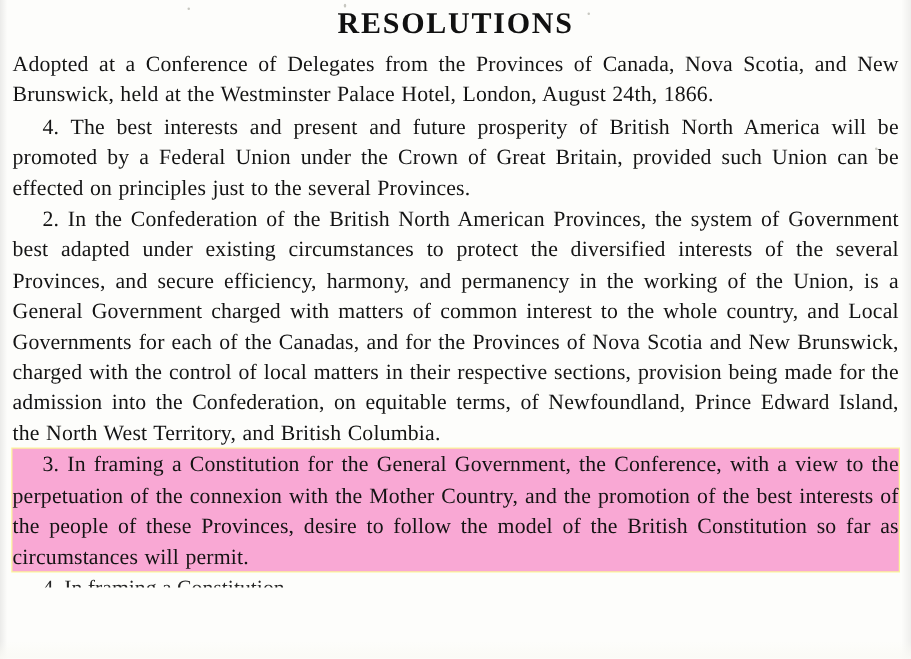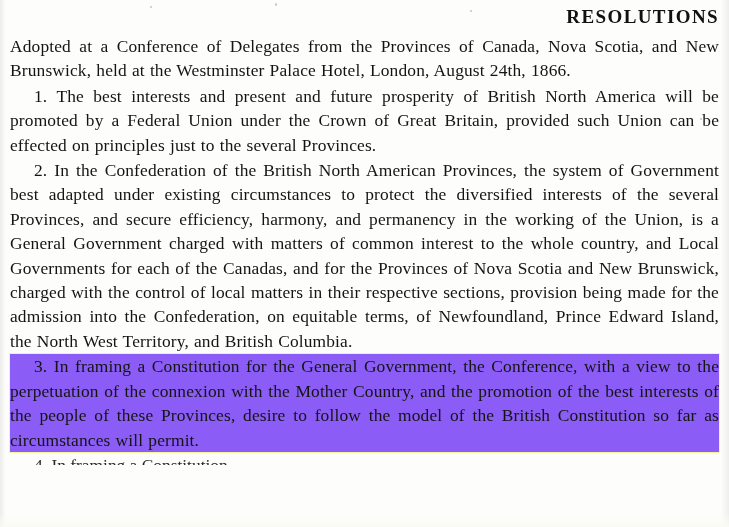--- a/index.html
+++ b/index.html
@@ -16,22 +16,22 @@
   }
   .page {
     position: relative;
     width: 729px;
     height: 527px;
     background: #fdfdfb;
     box-sizing: border-box;
     padding: 4px 10px 0 10px;
   }
   .doc-title {
-    text-align: right;
-    font-size: 19px;
+    text-align: center;
+    font-size: 24px;
     letter-spacing: 1.4px;
     font-variant: normal;
     margin: 2px 0 6px 0;
     font-family: "Liberation Serif", serif;
     color: #111;
   }
   .para {
     font-size: 17.4px;
     line-height: 24.4px;
     text-align: justify;
@@ -45,21 +45,21 @@
     text-indent: 0;
   }
   .para.numbered {
     text-indent: 24px;
   }
   .highlight {
     background: #fbf39a;
     box-shadow: 0 0 0 1px #fbf39a;
   }
   .para.highlight {
-    background: #8b5cf6;
+    background: #f9a8d4;
   }
   .speck {
     position: absolute;
     background: #9a9a90;
     border-radius: 50%;
     opacity: 0.55;
   }
   .edge-shadow-left {
     position: absolute;
     left: 0; top: 0;
@@ -102,21 +102,21 @@
 
   <div class="speck" style="left:150px; top:6px; width:2px; height:2px;"></div>
   <div class="speck" style="left:275px; top:3px; width:2px; height:3px;"></div>
   <div class="speck" style="left:470px; top:10px; width:2px; height:2px;"></div>
   <div class="speck" style="left:700px; top:118px; width:2px; height:2px;"></div>
 
   <h1 class="doc-title">RESOLUTIONS</h1>
 
   <p class="para heading-para">Adopted at a Conference of Delegates from the Provinces of Canada, Nova Scotia, and New Brunswick, held at the Westminster Palace Hotel, London, August 24th, 1866.</p>
 
-  <p class="para numbered">1. The best interests and present and future prosperity of British North America will be promoted by a Federal Union under the Crown of Great Britain, provided such Union can be effected on principles just to the several Provinces.</p>
+  <p class="para numbered">4. The best interests and present and future prosperity of British North America will be promoted by a Federal Union under the Crown of Great Britain, provided such Union can be effected on principles just to the several Provinces.</p>
 
   <p class="para numbered">2. In the Confederation of the British North American Provinces, the system of Government best adapted under existing circumstances to protect the diversified interests of the several Provinces, and secure efficiency, harmony, and permanency in the working of the Union, is a General Government charged with matters of common interest to the whole country, and Local Governments for each of the Canadas, and for the Provinces of Nova Scotia and New Brunswick, charged with the control of local matters in their respective sections, provision being made for the admission into the Confederation, on equitable terms, of Newfoundland, Prince Edward Island, the North West Territory, and British Columbia.</p>
 
   <p class="para numbered highlight">3. In framing a Constitution for the General Government, the Conference, with a view to the perpetuation of the connexion with the Mother Country, and the promotion of the best interests of the people of these Provinces, desire to follow the model of the British Constitution so far as circumstances will permit.</p>
 
   <div class="partial-line">4. In framing a Constitution</div>
 
   <div class="bottom-fade"></div>
 </div>
 

